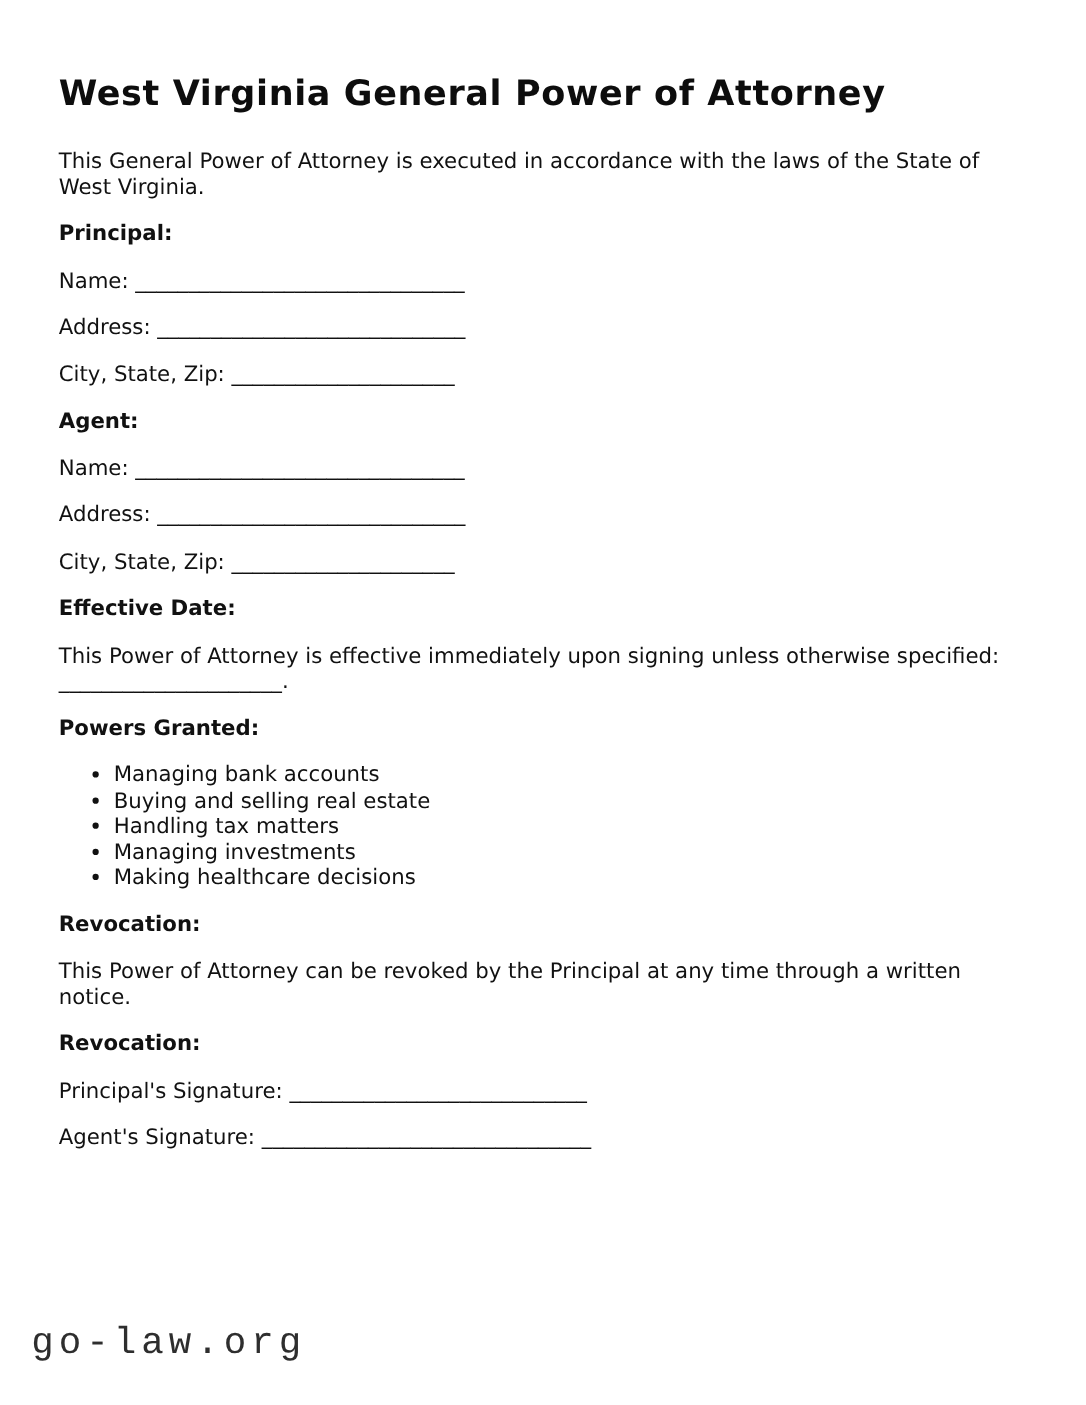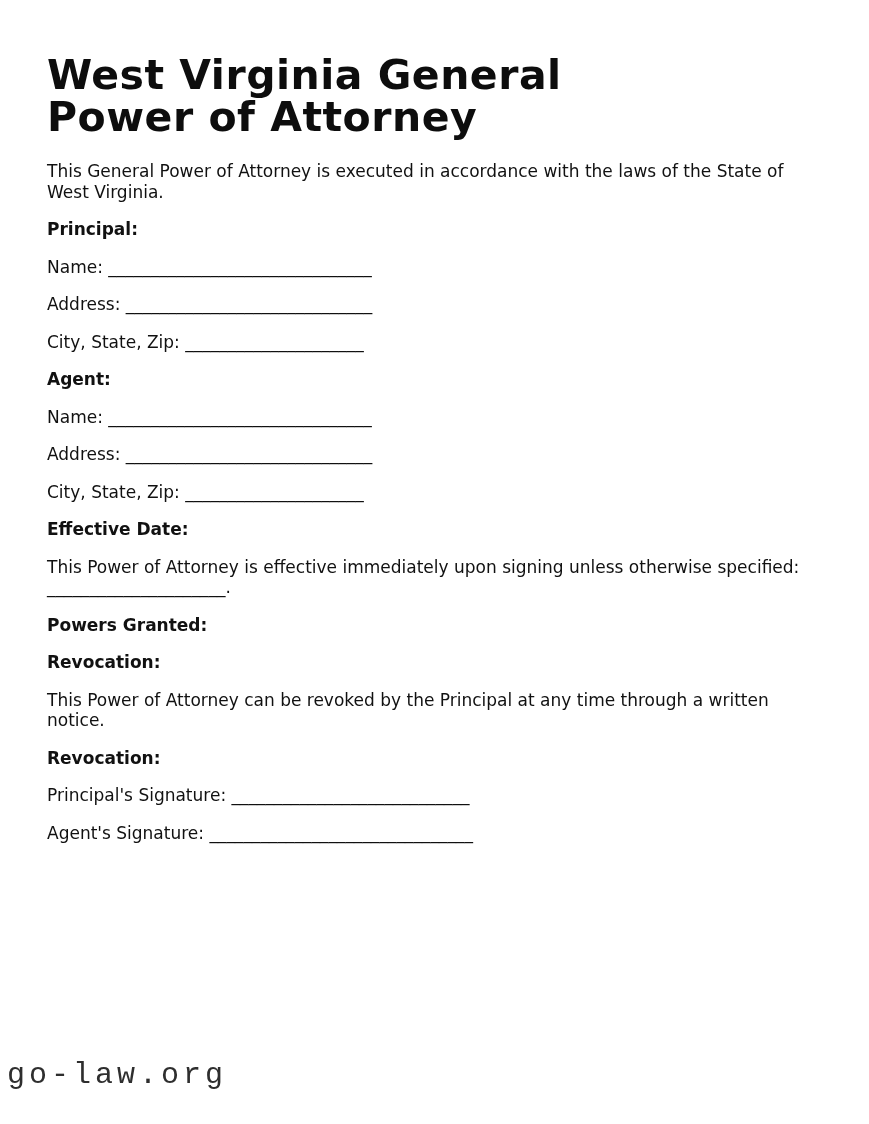--- a/index.html
+++ b/index.html
@@ -8,36 +8,36 @@
     height: 1124px;
     background: #ffffff;
     color: #111111;
     font-family: "DejaVu Sans", sans-serif;
     font-size: 17px;
     position: relative;
     overflow: hidden;
   }
   .page { padding: 54px 47px 0 47px; }
   h1.doc-title {
-    font-size: 41px;
+    font-size: 28px;
     line-height: 42px;
     font-weight: bold;
     letter-spacing: 0.5px;
     margin: 0 0 23px 0;
     max-width: 670px;
     color: #0d0d0d;
   }
   p { margin: 0 0 17px 0; line-height: 20.5px; }
   p.section-heading { font-weight: bold; }
   .blank { letter-spacing: 0; }
   ul.powers-list { margin: 0 0 17px 0; padding-left: 44px; list-style-type: disc; }
   ul.powers-list li { line-height: 20.5px; }
   .watermark {
     position: absolute;
-    left: 7px;
+    left: 25px;
     top: 1056px;
     font-family: "Liberation Mono", monospace;
     font-size: 30px;
     line-height: 38px;
     letter-spacing: 4px;
     color: #2e2e2e;
     font-weight: normal;
   }
 </style>
 </head>
@@ -82,20 +82,27 @@
   <p class="section-heading">Effective Date:</p>
 
   <p>
     <span>This Power of Attorney is effective immediately upon signing unless otherwise specified:</span>
     <span class="blank">_____________________.</span>
   </p>
 
   <p class="section-heading">Powers Granted:</p>
 
 
+  <ul class="powers-list">
+    <li>Managing bank accounts</li>
+    <li>Buying and selling real estate</li>
+    <li>Handling tax matters</li>
+    <li>Managing investments</li>
+    <li>Making healthcare decisions</li>
+  </ul>
 
   <p class="section-heading">Revocation:</p>
 
   <p>This Power of Attorney can be revoked by the Principal at any time through a written notice.</p>
 
   <p class="section-heading">Revocation:</p>
 
   <p class="field-line">
     <span>Principal's Signature:</span>
     <span class="blank">____________________________</span>

